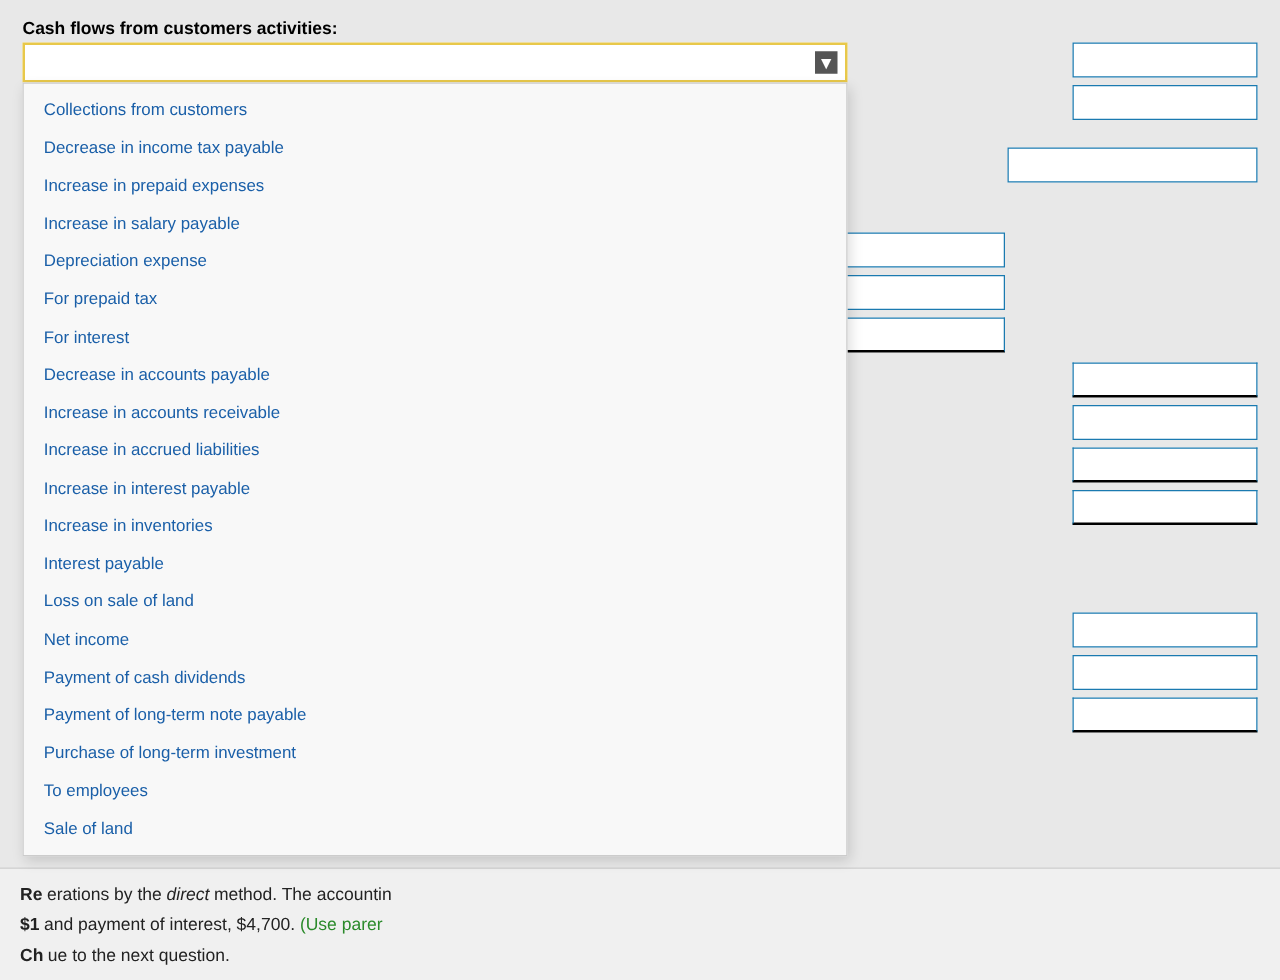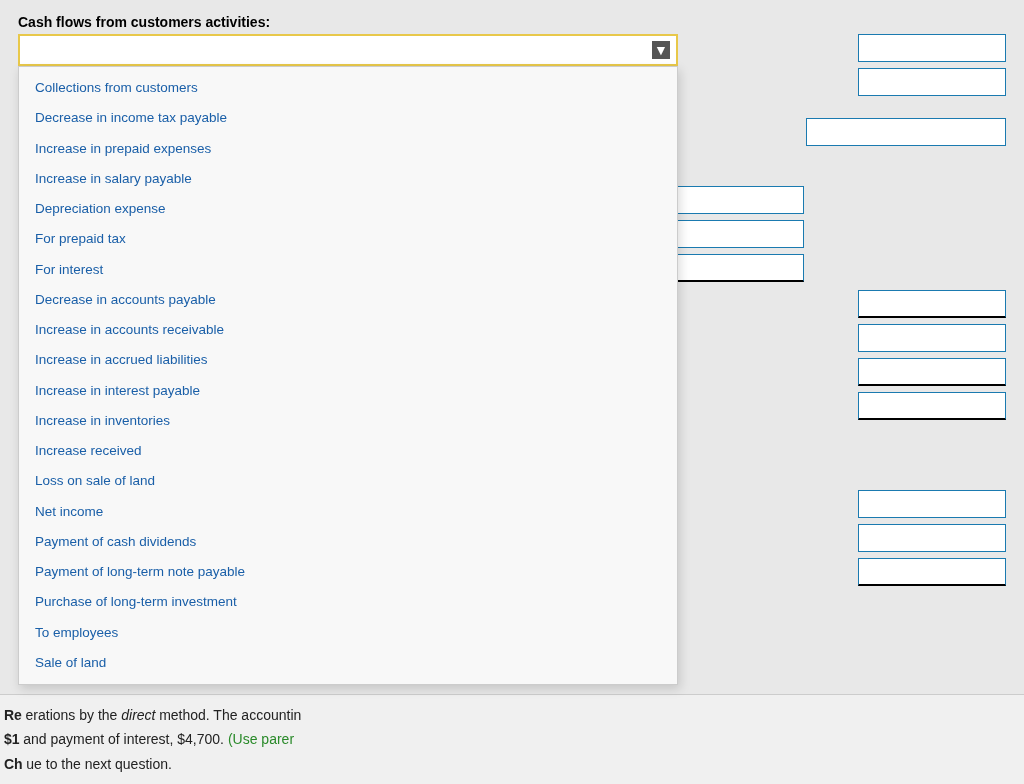--- a/index.html
+++ b/index.html
@@ -121,21 +121,21 @@
       <div class="dropdown-item">Increase in prepaid expenses</div>
       <div class="dropdown-item">Increase in salary payable</div>
       <div class="dropdown-item">Depreciation expense</div>
       <div class="dropdown-item">For prepaid tax</div>
       <div class="dropdown-item">For interest</div>
       <div class="dropdown-item">Decrease in accounts payable</div>
       <div class="dropdown-item">Increase in accounts receivable</div>
       <div class="dropdown-item">Increase in accrued liabilities</div>
       <div class="dropdown-item">Increase in interest payable</div>
       <div class="dropdown-item">Increase in inventories</div>
-      <div class="dropdown-item">Increase received</div>
+      <div class="dropdown-item">Interest payable</div>
       <div class="dropdown-item">Loss on sale of land</div>
       <div class="dropdown-item">Net income</div>
       <div class="dropdown-item">Payment of cash dividends</div>
       <div class="dropdown-item">Payment of long-term note payable</div>
       <div class="dropdown-item">Purchase of long-term investment</div>
       <div class="dropdown-item">To employees</div>
       <div class="dropdown-item">Sale of land</div>
     </div>
 
   <div style="position:absolute; top:34px; right:18px; display:flex; flex-direction:column; gap:4px;">
@@ -159,21 +159,21 @@
     <input class="ri" type="text" style="border-bottom: 2px solid rgb(0, 0, 0);">
     <input class="ri" type="text" style="border-bottom: 2px solid rgb(0, 0, 0);">
   </div>
 
   <div style="position:absolute; top:490px; right:18px; display:flex; flex-direction:column; gap:4px;">
     <input class="ri" type="text" style="">
     <input class="ri" type="text" style="">
     <input class="ri" type="text" style="border-bottom: 2px solid rgb(0, 0, 0);">
   </div>
 
-  <div style="position:absolute; bottom:0; left:0; right:0; height:90px; background:#f0f0f0; border-top:1px solid #ccc; padding:8px 4px; display:flex; flex-direction:column; justify-content:space-around;">
+  <div style="position:absolute; bottom:0; left:0; right:0; height:90px; background:#f0f0f0; border-top:1px solid #ccc; padding:8px 16px; display:flex; flex-direction:column; justify-content:space-around;">
     <div style="font-size:13px; color:#222; overflow:hidden; white-space:nowrap; text-overflow:ellipsis;">
       <span style="font-weight:bold;">Re</span>
       <span>erations by the </span>
       <span style="font-style:italic;">direct</span>
       <span> method. The accountin</span>
     </div>
     <div style="font-size:13px; color:#222; overflow:hidden; white-space:nowrap; text-overflow:ellipsis;">
       <span style="font-weight:bold;">$1</span>
       <span> and payment of interest, $4,700. </span>
       <span style="color:#2a8a2a; cursor:pointer;">(Use parer</span>

